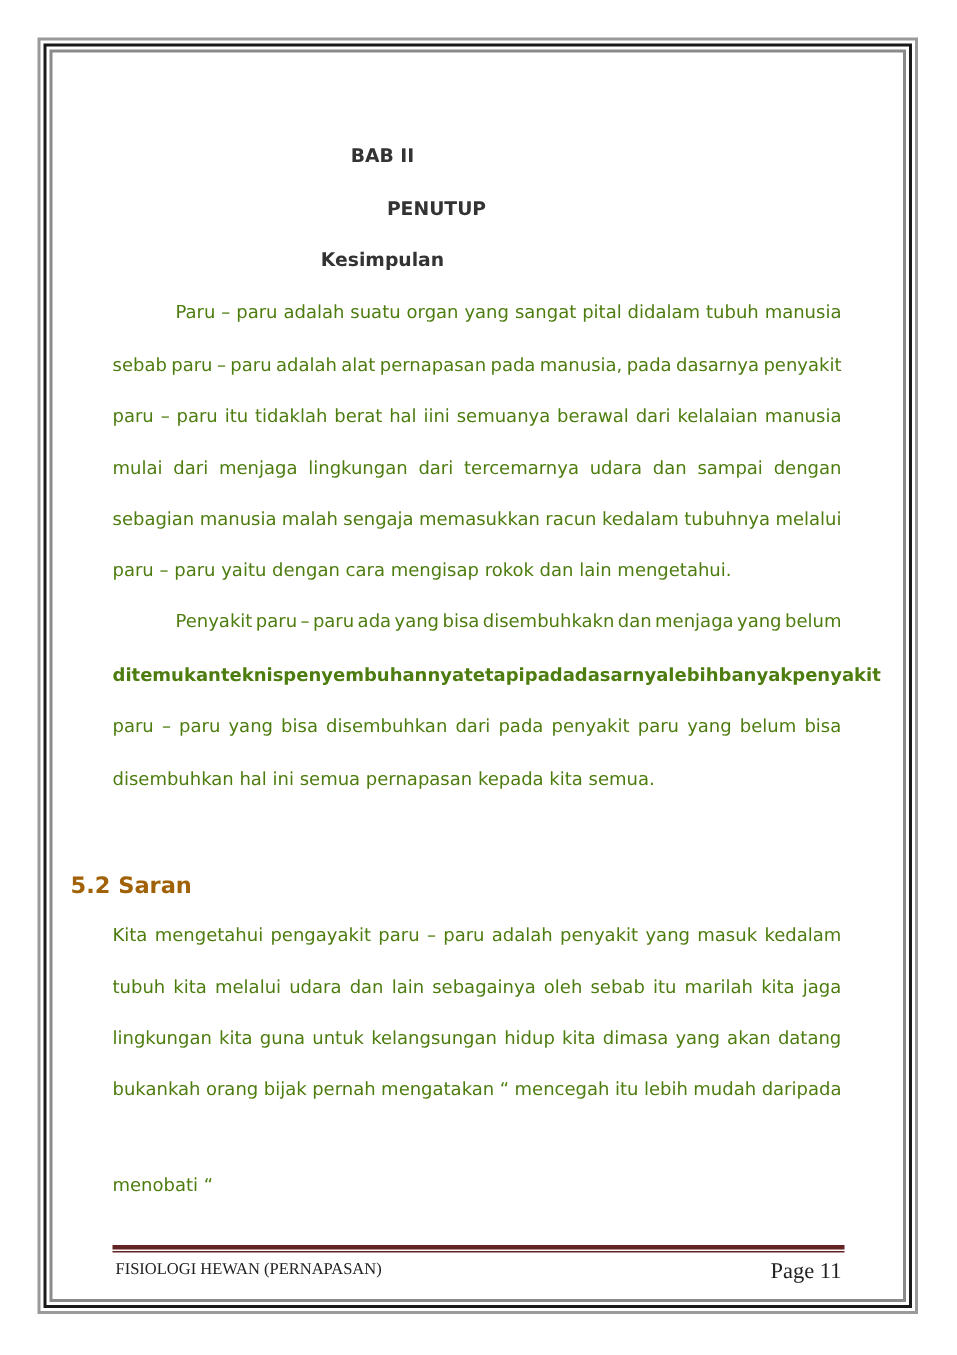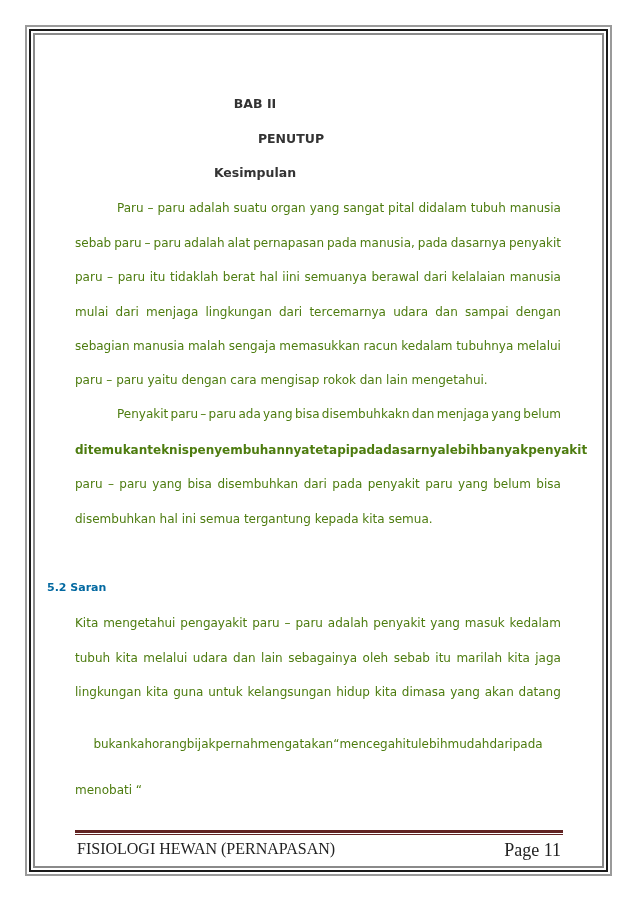--- a/index.html
+++ b/index.html
@@ -10,27 +10,27 @@
   .border-mid { position:absolute; left:29px; top:29px; width:579px; height:843px;
                 border:2px solid #1a1a1a; box-sizing:border-box; }
   .border-inner { position:absolute; left:33px; top:33px; width:571px; height:835px;
                   border:2px solid #8a8a8a; box-sizing:border-box; }
   .heading { position:absolute; left:0; width:510px; text-align:center;
              font-size:12.5px; font-weight:bold; color:#333; }
   .line { position:absolute; left:75px; width:486px; font-size:12px; line-height:16px;
           text-align:justify; text-align-last:justify; white-space:nowrap; color:#4d7c0f; }
   .line.last { text-align-last:left; }
   .line.indent { left:117px; width:444px; }
-  .section { position:absolute; left:47px; font-size:11px; font-weight:bold; color:#0369a1; }
+  .section { position:absolute; left:47px; font-size:15px; font-weight:bold; color:#a16207; }
   .footer-rule { position:absolute; left:75px; top:830px; width:488px; height:3px; background:#622423; }
   .footer-rule2 { position:absolute; left:75px; top:834px; width:488px; height:1px; background:#622423; }
   .footer-left { position:absolute; left:77px; top:840px; font-family:"Liberation Serif", serif;
-                 font-size:16px; color:#222; }
+                 font-size:11px; color:#222; }
   .footer-right { position:absolute; right:77px; top:840px; font-family:"Liberation Serif", serif;
-                  font-size:18px; color:#222; }
+                  font-size:15px; color:#222; }
 </style>
 </head>
 <body>
 
 <div class="border-outer"></div>
 <div class="border-mid"></div>
 <div class="border-inner"></div>
 
 <div class="heading" style="top:96px;">BAB II</div>
 <div class="heading" style="top:131px;margin-left:36px;">PENUTUP</div>
@@ -140,21 +140,21 @@
       <span>bisa</span>
       <span>disembuhkan</span>
       <span>dari</span>
       <span>pada</span>
       <span>penyakit</span>
       <span>paru</span>
       <span>yang</span>
       <span>belum</span>
       <span>bisa</span>
     </div>
-  <div class="line last" style="top:511px;">disembuhkan hal ini semua tergantung  kepada kita semua.</div>
+  <div class="line last" style="top:511px;">disembuhkan hal ini semua pernapasan  kepada kita semua.</div>
 </div>
 
 <div class="section" style="top:581px;">5.2  Saran</div>
 
 <div>
   <div class="line" style="top: 615px; display: flex; justify-content: space-between;">
       <span>Kita</span>
       <span>mengetahui</span>
       <span>pengayakit</span>
       <span>paru</span>
@@ -187,21 +187,21 @@
       <span>guna</span>
       <span>untuk</span>
       <span>kelangsungan</span>
       <span>hidup</span>
       <span>kita</span>
       <span>dimasa</span>
       <span>yang</span>
       <span>akan</span>
       <span>datang</span>
     </div>
-  <div class="line" style="top: 736px; display: flex; justify-content: center;">
+  <div class="line" style="top: 718px; display: flex; justify-content: space-between;">
       <span>bukankah</span>
       <span>orang</span>
       <span>bijak</span>
       <span>pernah</span>
       <span>mengatakan</span>
       <span>“</span>
       <span>mencegah</span>
       <span>itu</span>
       <span>lebih</span>
       <span>mudah</span>

